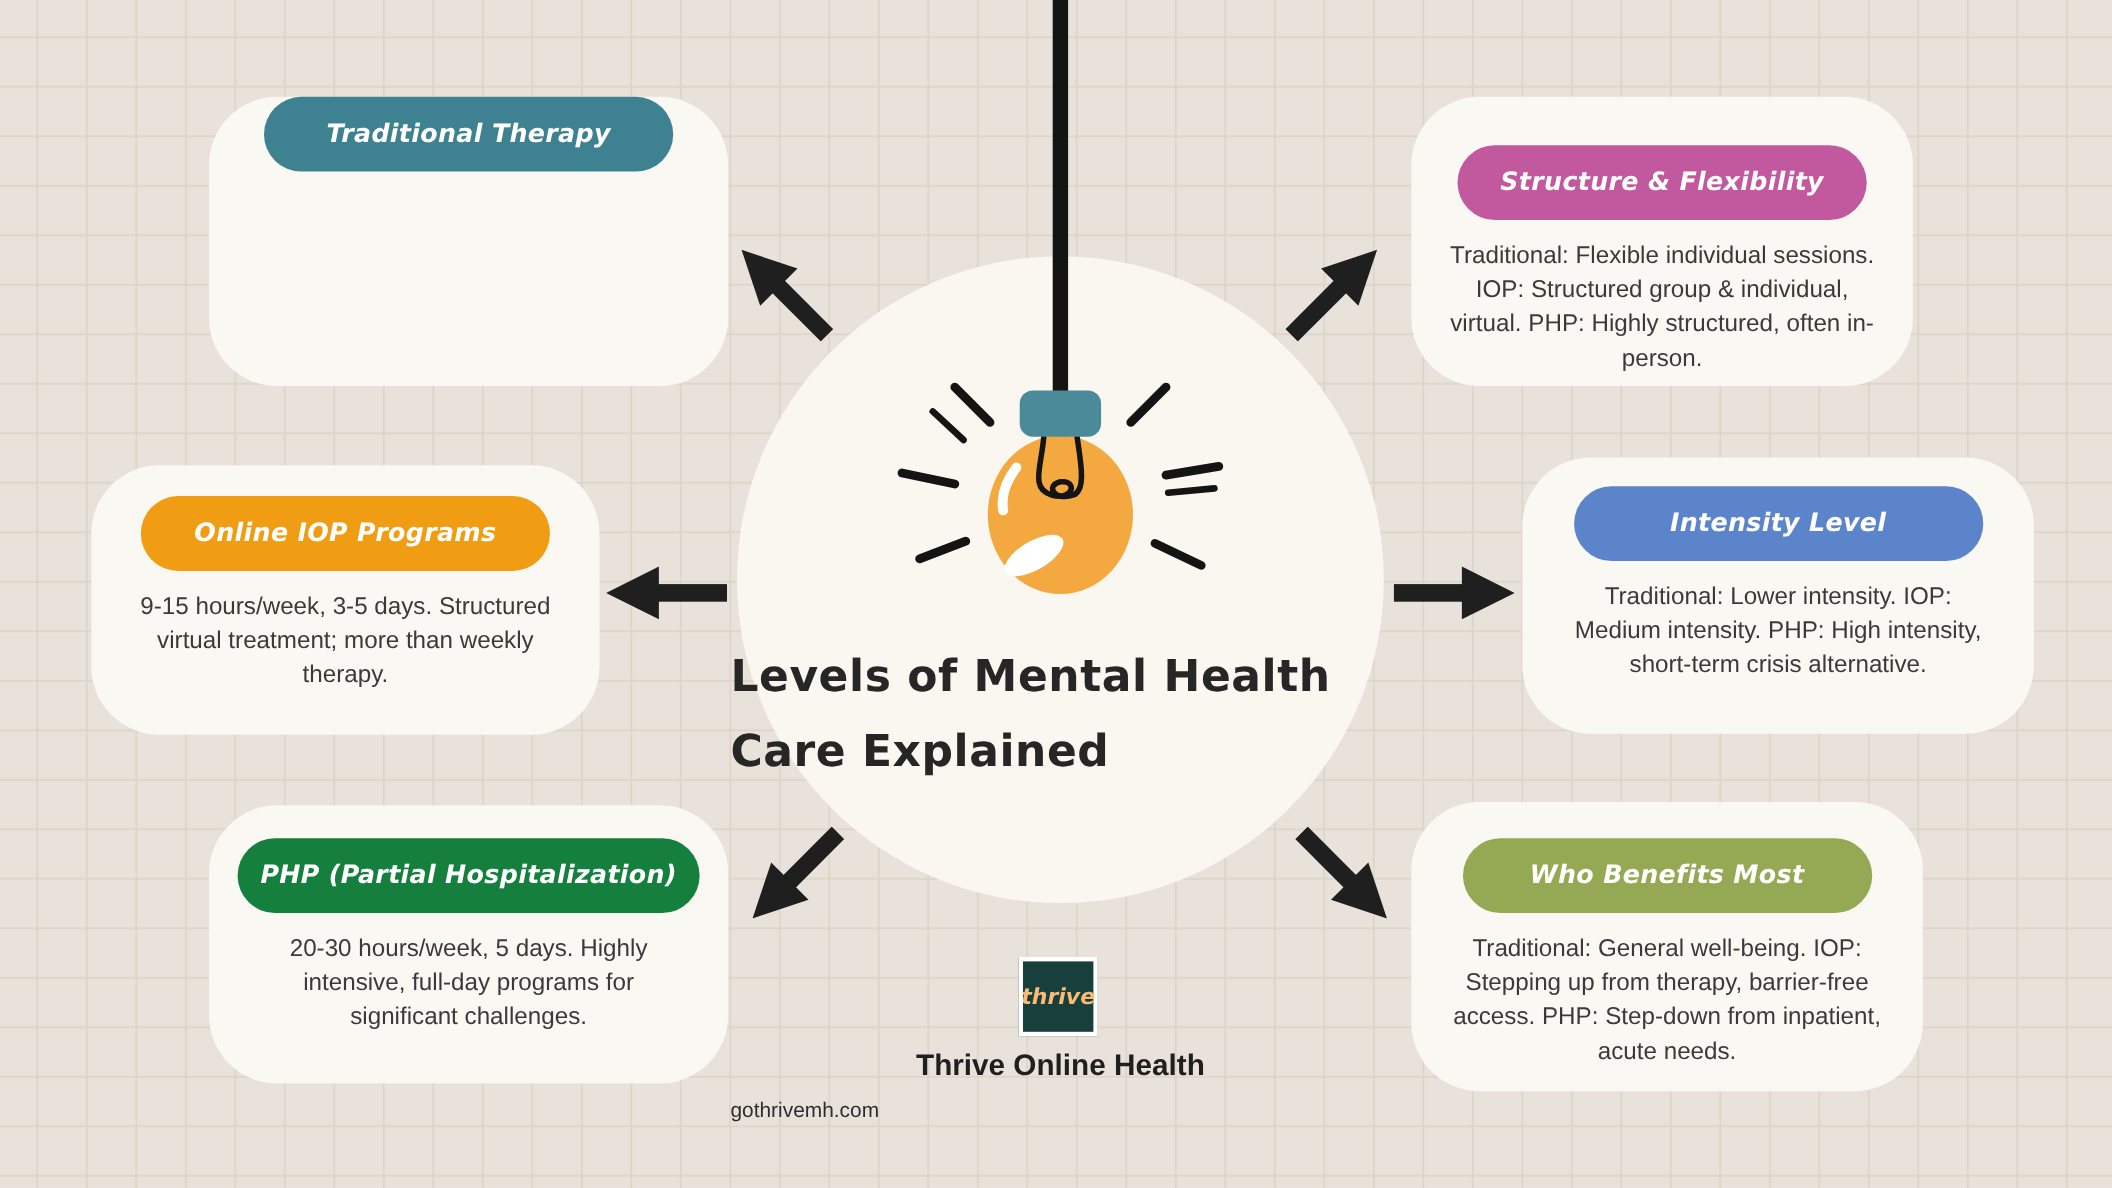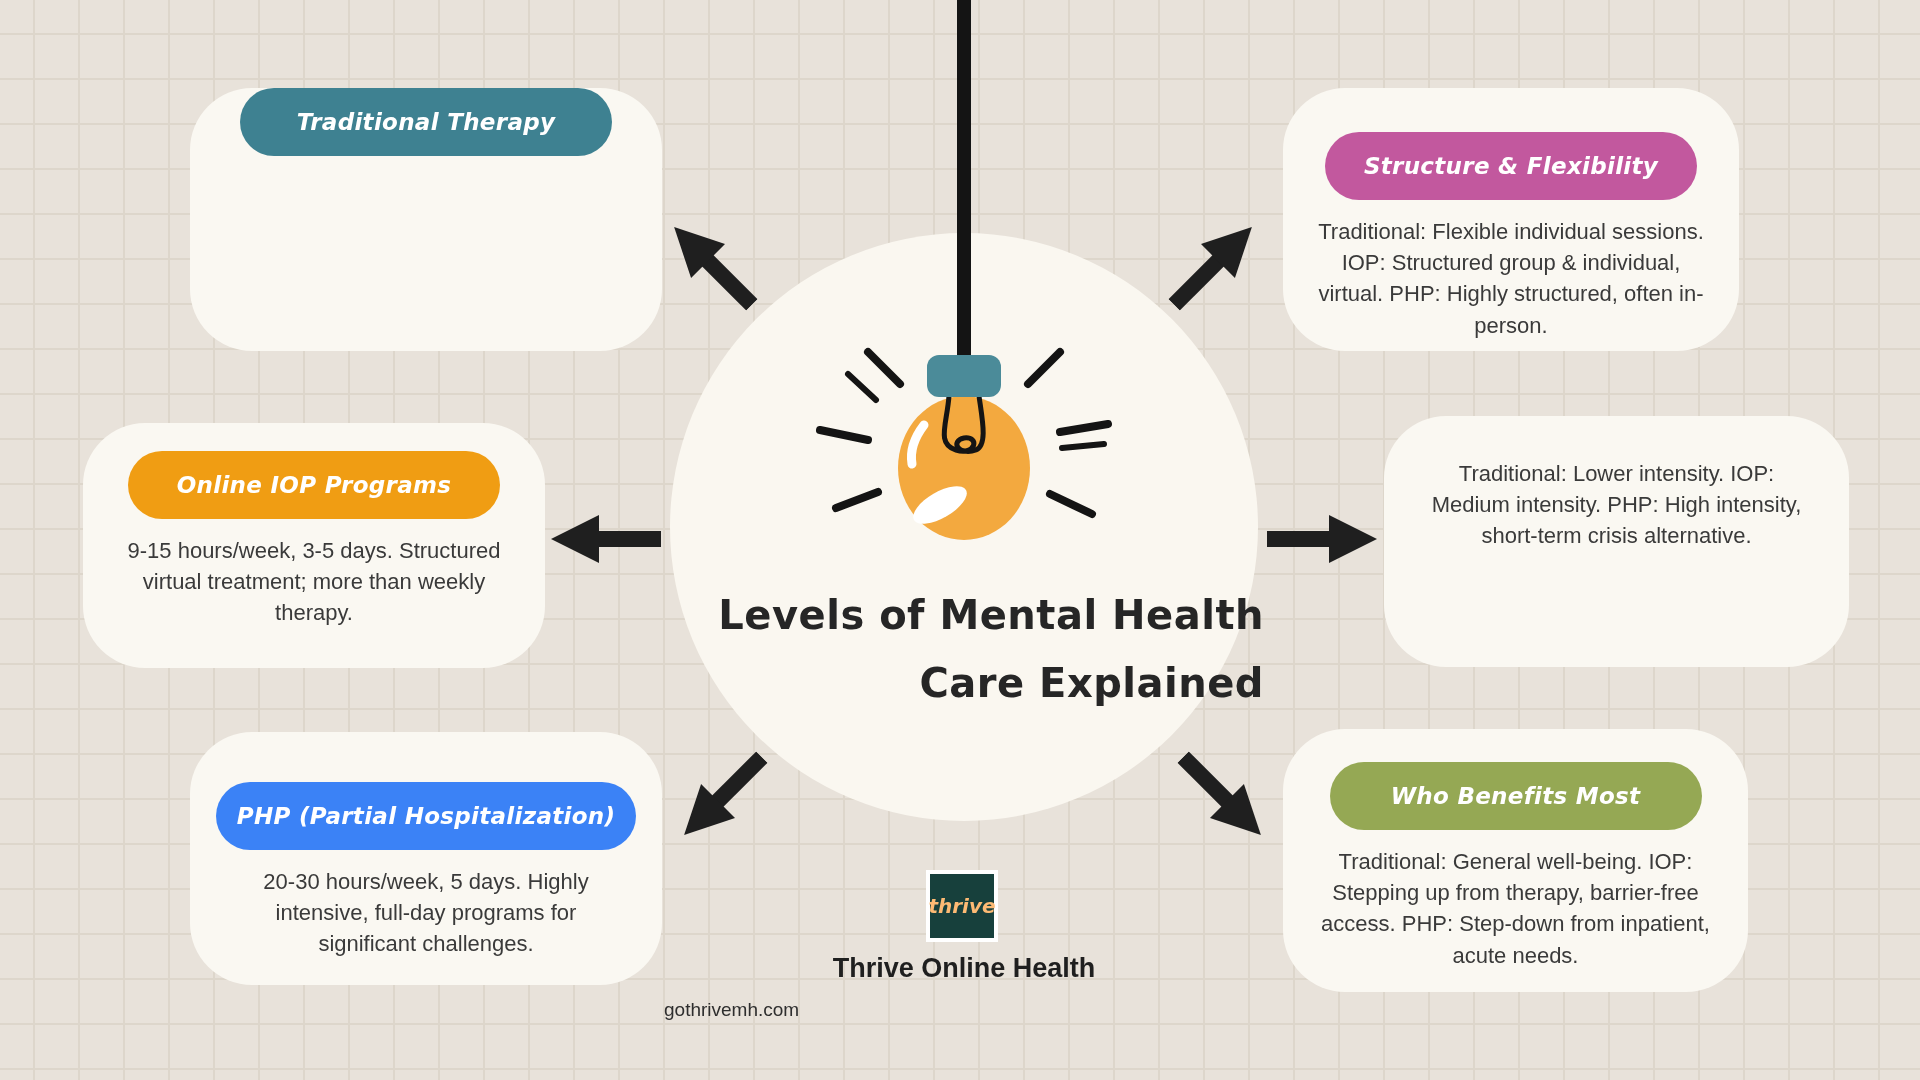--- a/index.html
+++ b/index.html
@@ -40,21 +40,21 @@
     font-size:22px; line-height:1.42; color:#3a3a3a; text-align:center;
   }
 
   
   .center-circle {
     position:absolute; left:670px; top:233px; width:588px; height:588px;
     border-radius:50%; background:#faf7f0;
   }
   .bulb-svg { position:absolute; left:764px; top:0px; width:400px; height:560px; }
   .center-title {
-    position:absolute; left:664px; top:581px; width:600px; text-align:right;
+    position:absolute; left:664px; top:581px; width:600px; text-align:left;
     font-family:"DejaVu Sans", sans-serif; font-weight:bold; font-size:40px;
     line-height:68px; color:#262626; letter-spacing:0.5px;
   }
 
   
   .arrow { position:absolute; width:110px; height:56px; }
   .arrow svg { display:block; }
   .arrow-ul { left:713px;  top:266px; transform:translate(-50%,-50%) rotate(225deg); }
   .arrow-ml { left:606px;  top:539px; transform:translate(-50%,-50%) rotate(180deg); }
   .arrow-ll { left:723px;  top:796px; transform:translate(-50%,-50%) rotate(135deg); }
@@ -152,30 +152,31 @@
   <div class="card card-1">
     <div class="pill" style="background-color: rgb(62, 129, 145);">Traditional Therapy</div>
   </div>
 
   <div class="card card-2">
     <div class="pill" style="background-color: rgb(240, 157, 19);">Online IOP Programs</div>
     <div class="card-body">9-15 hours/week, 3-5 days. Structured virtual treatment; more than weekly therapy.</div>
   </div>
 
   <div class="card card-3">
-    <div class="pill" style="background-color: #3b82f6; margin-top: 20px;">PHP (Partial Hospitalization)</div>
+    <div class="pill" style="background-color: #15803d;">PHP (Partial Hospitalization)</div>
     <div class="card-body">20-30 hours/week, 5 days. Highly intensive, full-day programs for significant challenges.</div>
   </div>
 
   <div class="card card-4">
     <div class="pill" style="background-color: rgb(194, 88, 158);">Structure &amp; Flexibility</div>
     <div class="card-body">Traditional: Flexible individual sessions. IOP: Structured group &amp; individual, virtual. PHP: Highly structured, often in-person.</div>
   </div>
 
   <div class="card card-5">
+    <div class="pill" style="background-color: rgb(91, 132, 203);">Intensity Level</div>
     <div class="card-body">Traditional: Lower intensity. IOP: Medium intensity. PHP: High intensity, short-term crisis alternative.</div>
   </div>
 
   <div class="card card-6">
     <div class="pill" style="background-color: rgb(149, 168, 84);">Who Benefits Most</div>
     <div class="card-body">Traditional: General well-being. IOP: Stepping up from therapy, barrier-free access. PHP: Step-down from inpatient, acute needs.</div>
   </div>
 
   <div class="logo">
     <span class="logo-text">thrive</span>

